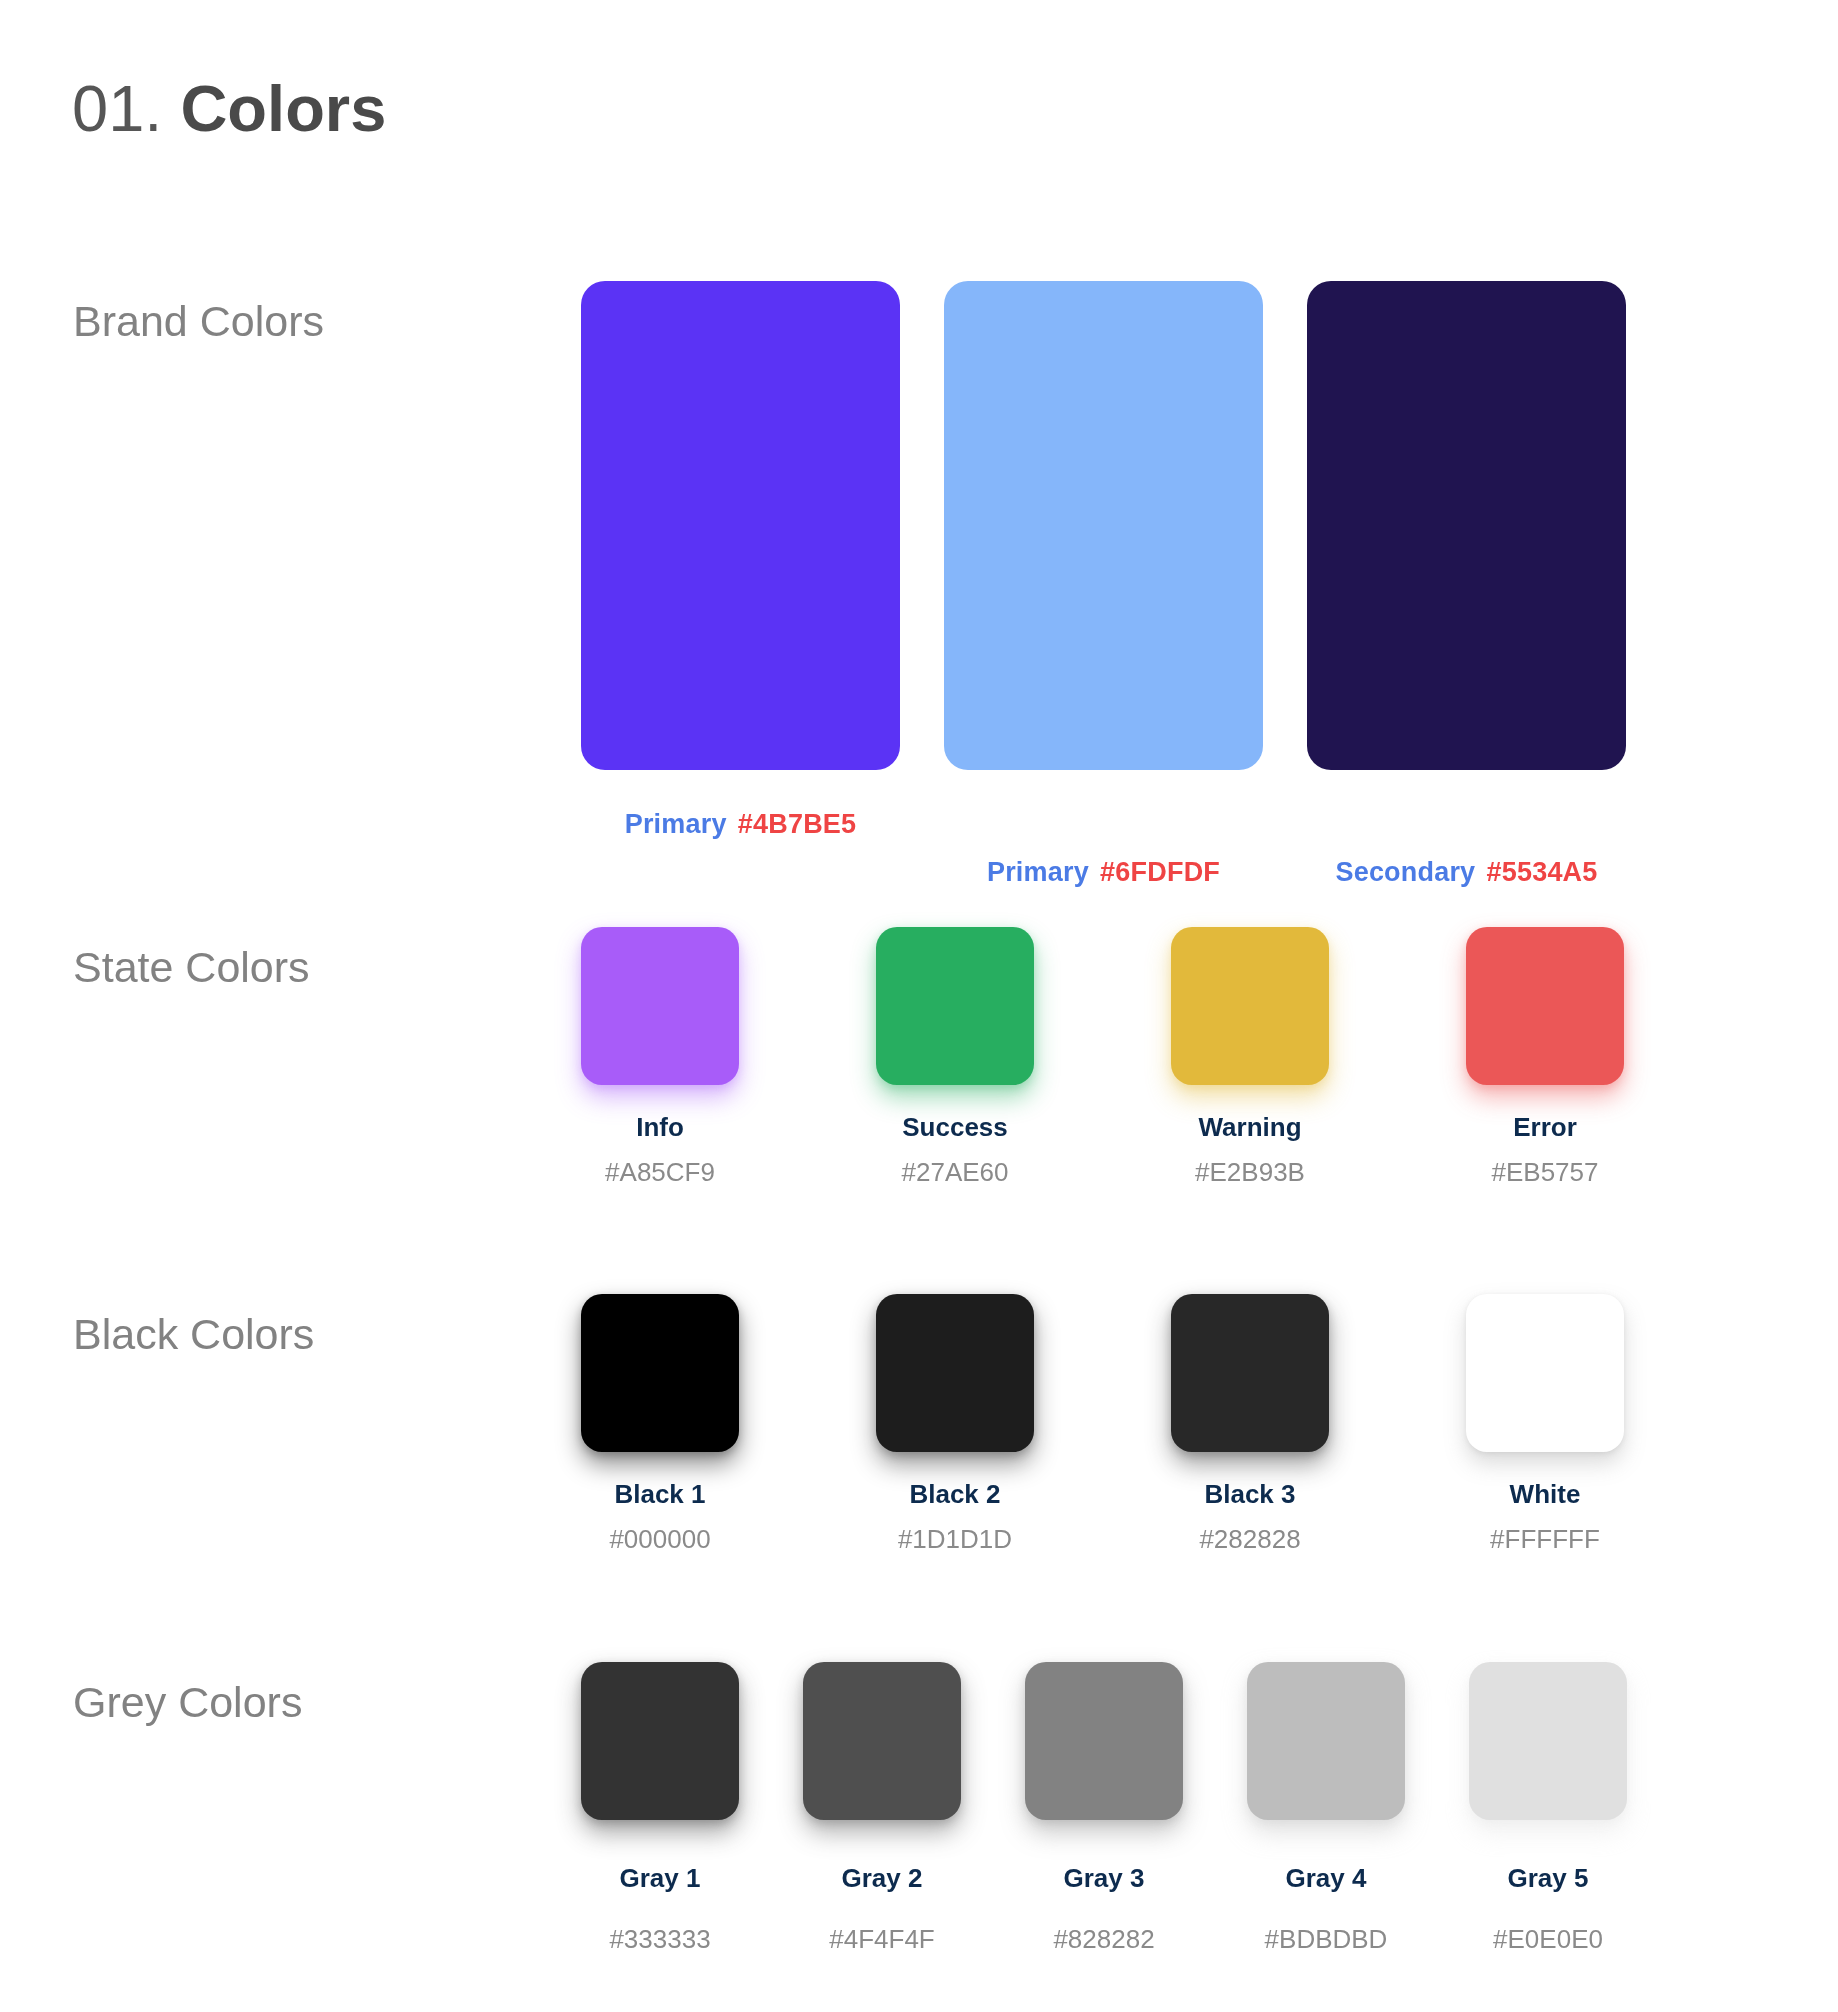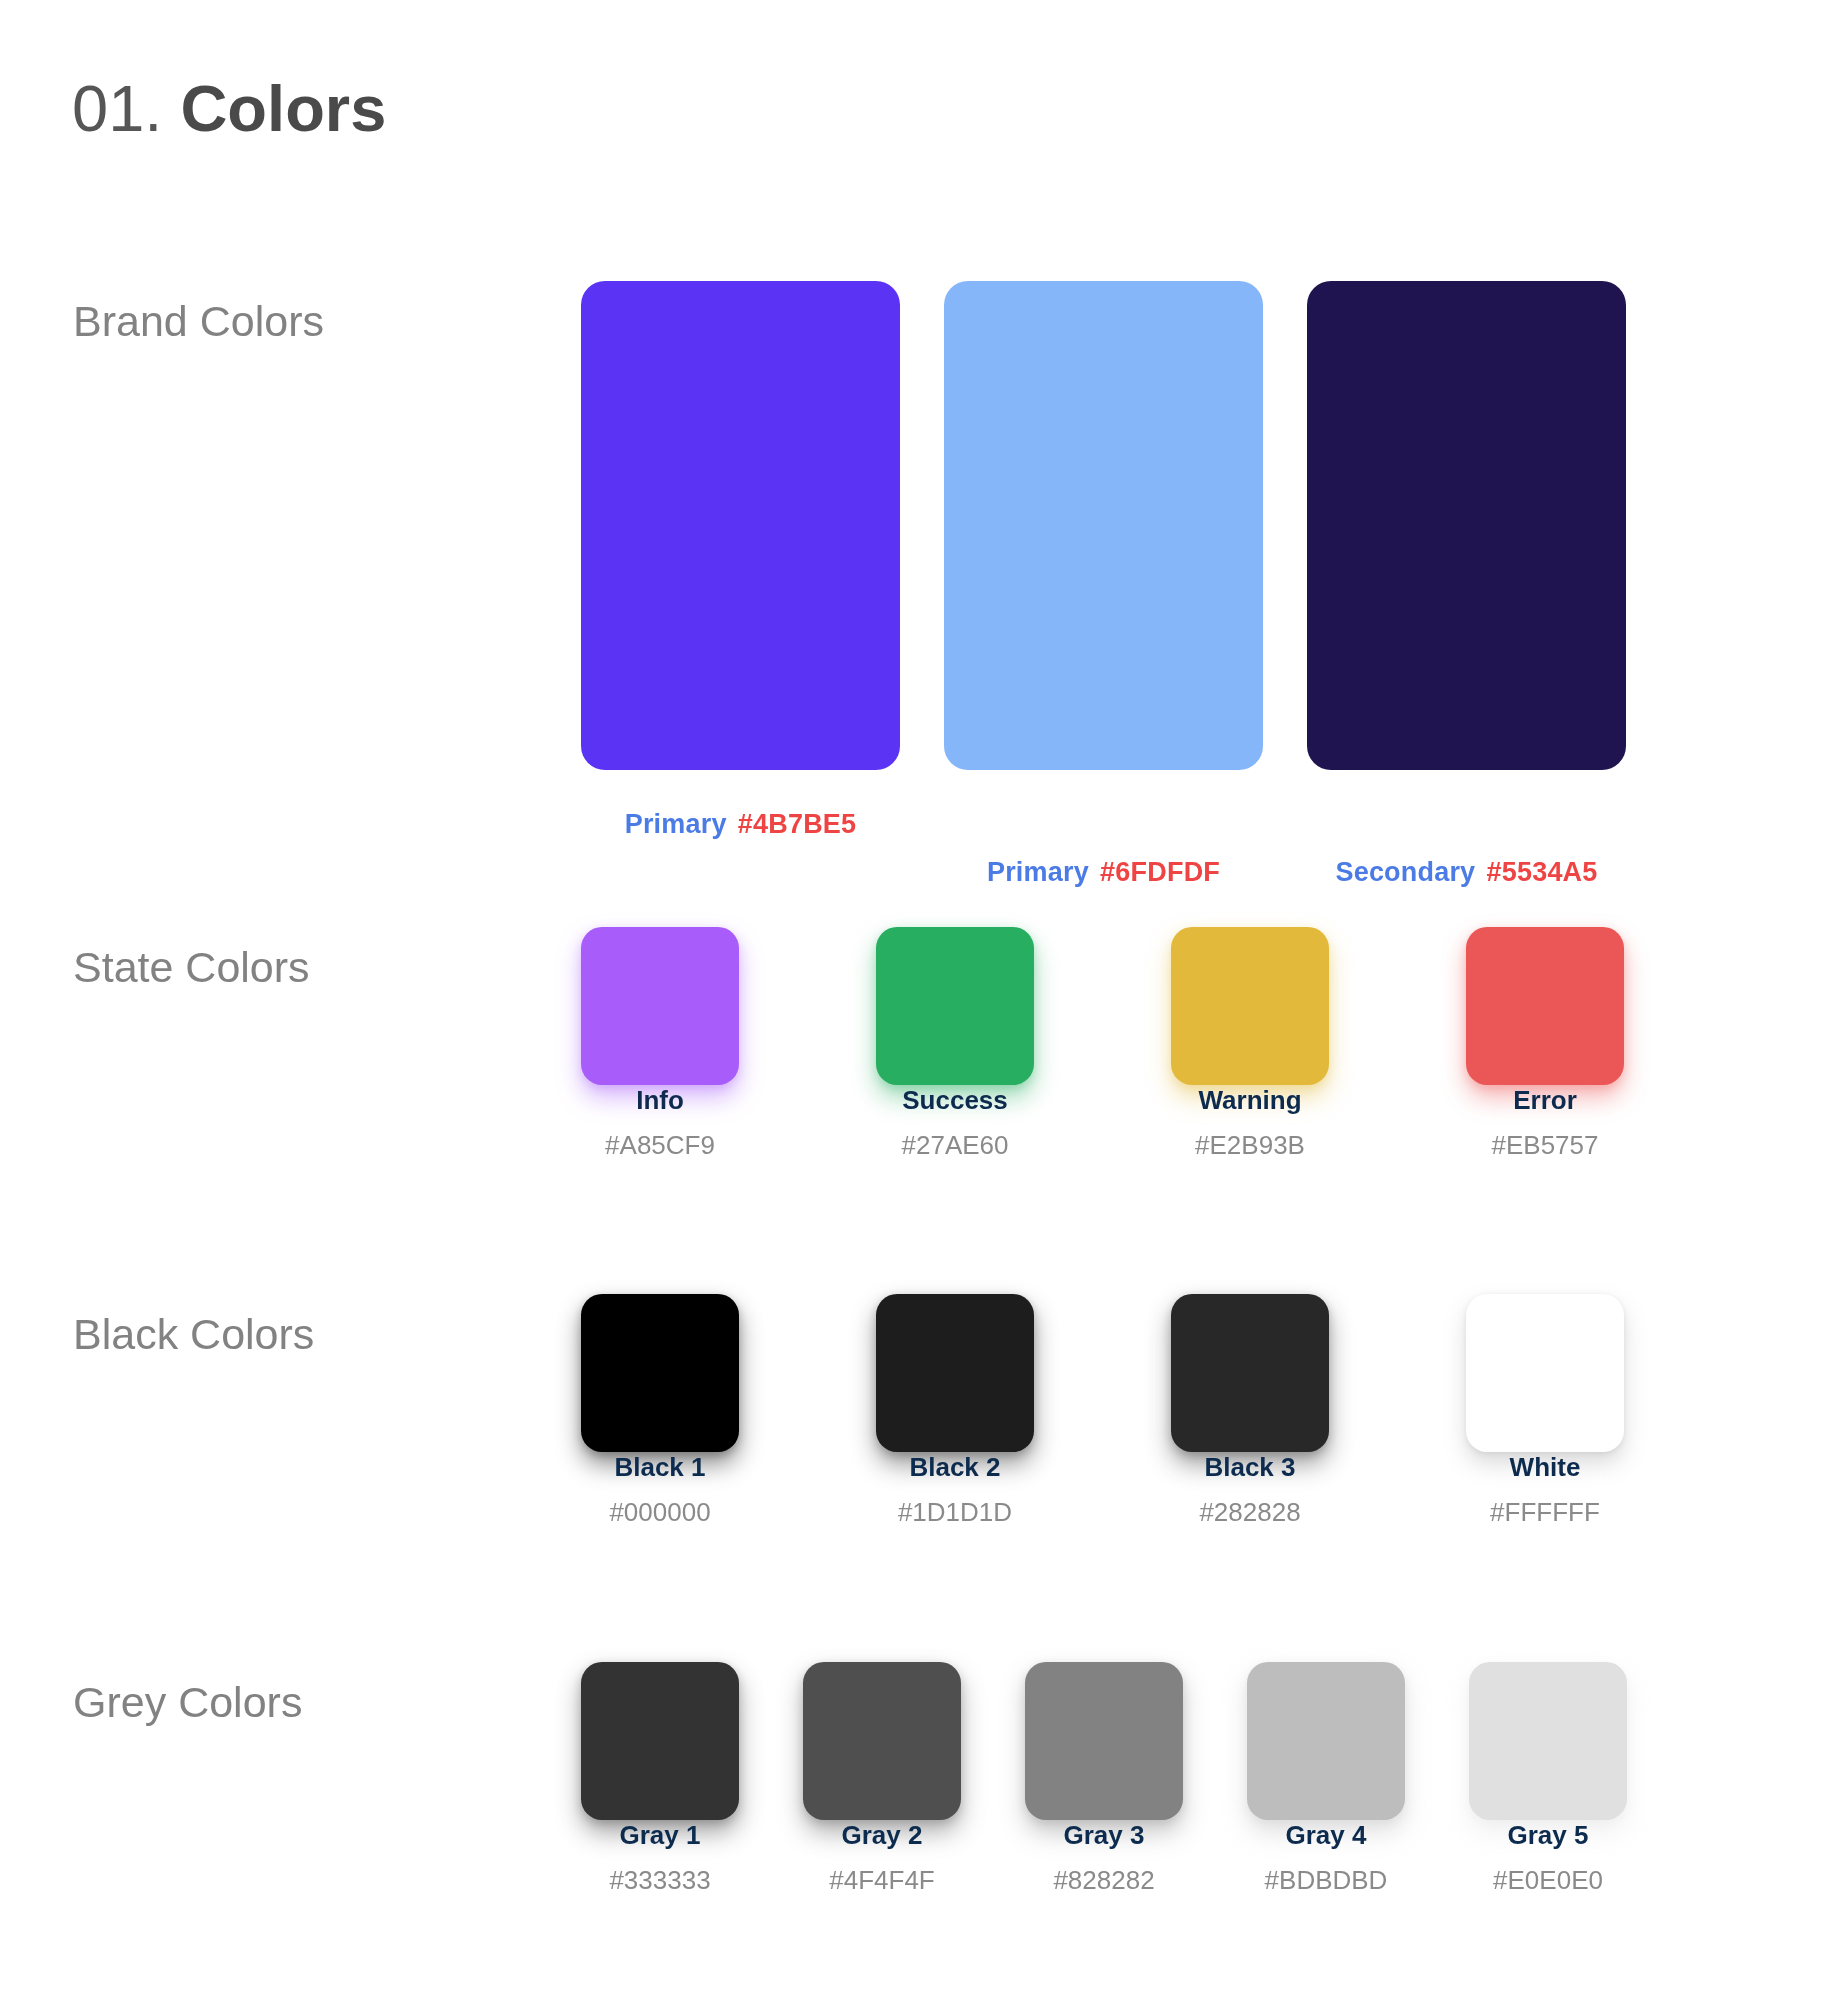--- a/index.html
+++ b/index.html
@@ -106,20 +106,21 @@
     margin-left: 11.2px;
   }
 
   
   .small-swatch {
     width: 158px;
     height: 158px;
     border-radius: 21px;
   }
   .cell-name {
+    margin-top: 27px;
     font-size: 26px;
     line-height: 30px;
     font-weight: 700;
     color: #0D2B4E;
     white-space: nowrap;
   }
   .cell-hex {
     margin-top: 15px;
     font-size: 26px;
     line-height: 30px;
@@ -136,21 +137,21 @@
 
   
   #section-black { top: 1294px; }
   #section-black .section-label { top: 8px; }
   #section-black .swatch-cell { width: 158px; }
   #section-black .swatch-cell + .swatch-cell { margin-left: 137px; justify-content: center; }
 
   
   #section-grey { top: 1662px; }
   #section-grey .section-label { top: 8px; }
-  #section-grey .swatch-cell { width: 158px; }
+  #section-grey .swatch-cell { width: 158px; gap: 16px; }
   #section-grey .swatch-cell + .swatch-cell { margin-left: 64px; }
 </style>
 </head>
 <body>
 
 <div class="page">
 
   <div class="page-title">
     <span class="num">01.</span>
     <span class="word">Colors</span>

